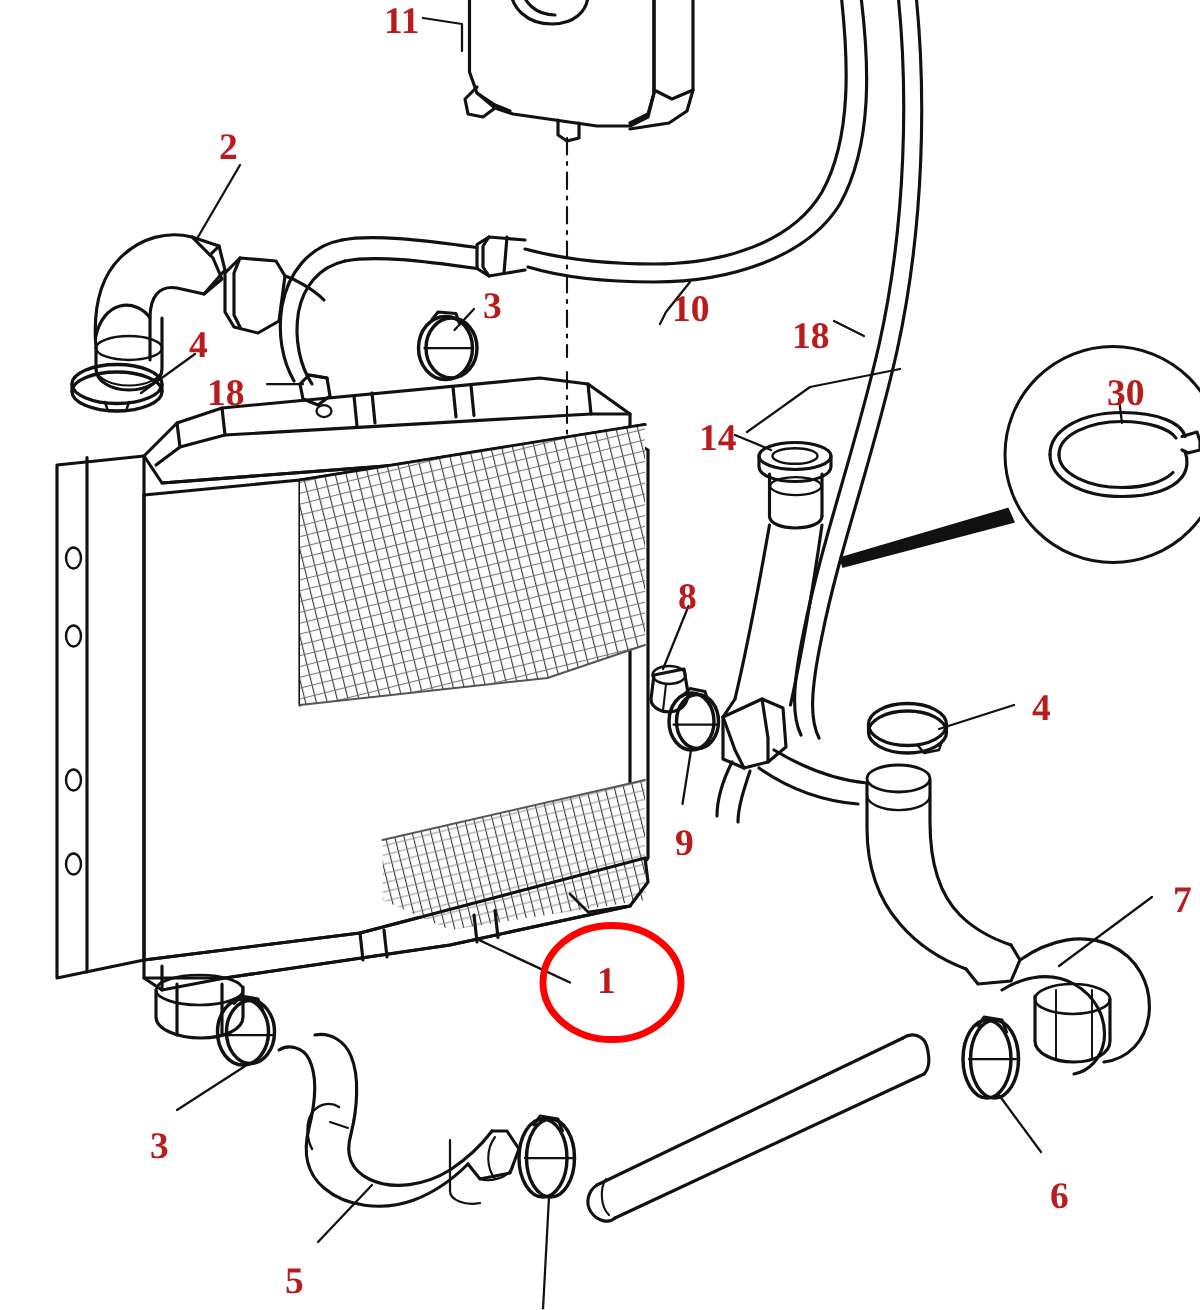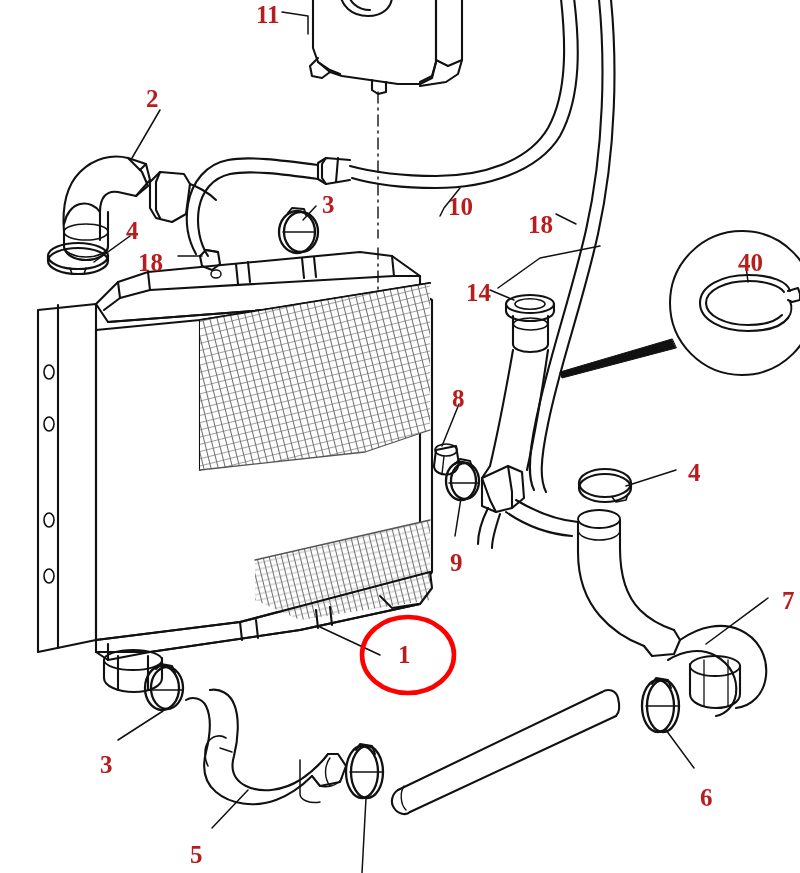--- a/index.html
+++ b/index.html
@@ -361,21 +361,21 @@
     </g>
 
     <ellipse cx="408" cy="655" rx="46" ry="38" fill="none" stroke="#ff0000" stroke-width="4.6"></ellipse>
   </svg>
 
   <span class="cal" style="left:256px;top:2px">11</span>
   <span class="cal" style="left:146px;top:86px">2</span>
   <span class="cal" style="left:322px;top:192px">3</span>
   <span class="cal" style="left:448px;top:194px">10</span>
   <span class="cal" style="left:528px;top:212px">18</span>
-  <span class="cal" style="left:738px;top:250px">40</span>
+  <span class="cal" style="left:738px;top:250px">30</span>
   <span class="cal" style="left:126px;top:218px">4</span>
   <span class="cal" style="left:138px;top:250px">18</span>
   <span class="cal" style="left:466px;top:280px">14</span>
   <span class="cal" style="left:452px;top:386px">8</span>
   <span class="cal" style="left:450px;top:550px">9</span>
   <span class="cal" style="left:688px;top:460px">4</span>
   <span class="cal" style="left:398px;top:642px">1</span>
   <span class="cal" style="left:782px;top:588px">7</span>
   <span class="cal" style="left:100px;top:752px">3</span>
   <span class="cal" style="left:700px;top:785px">6</span>

